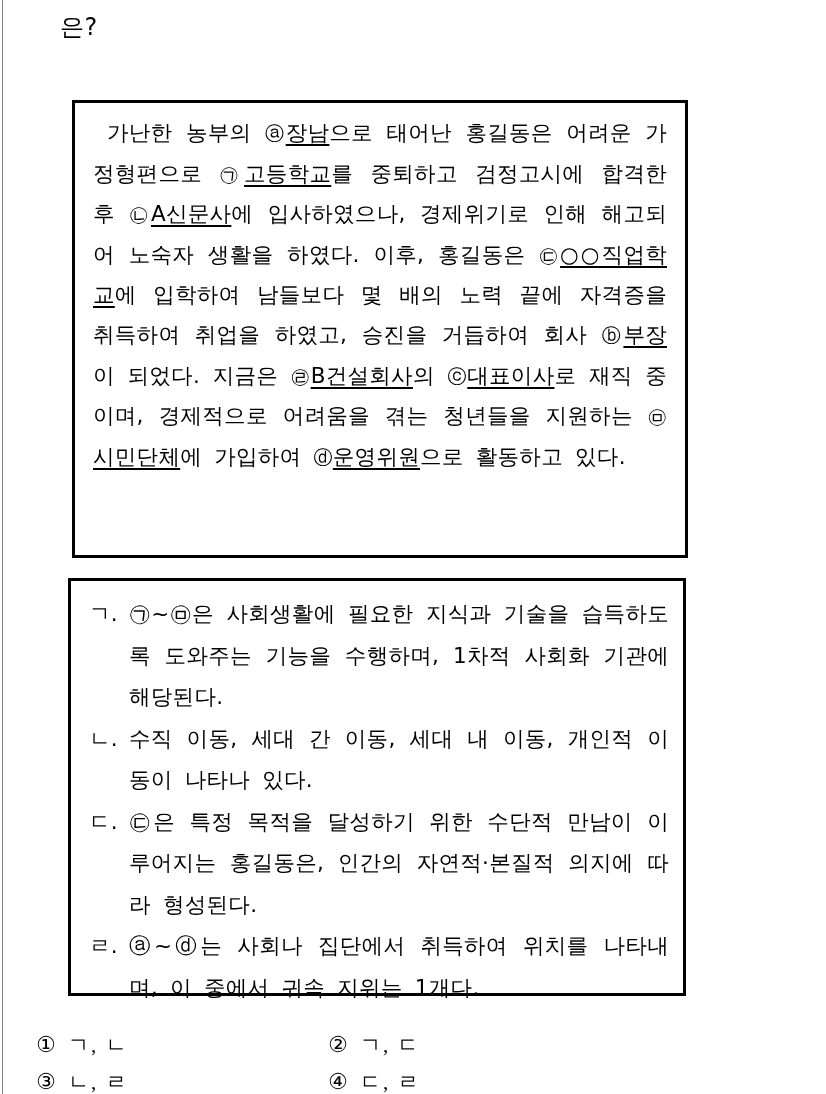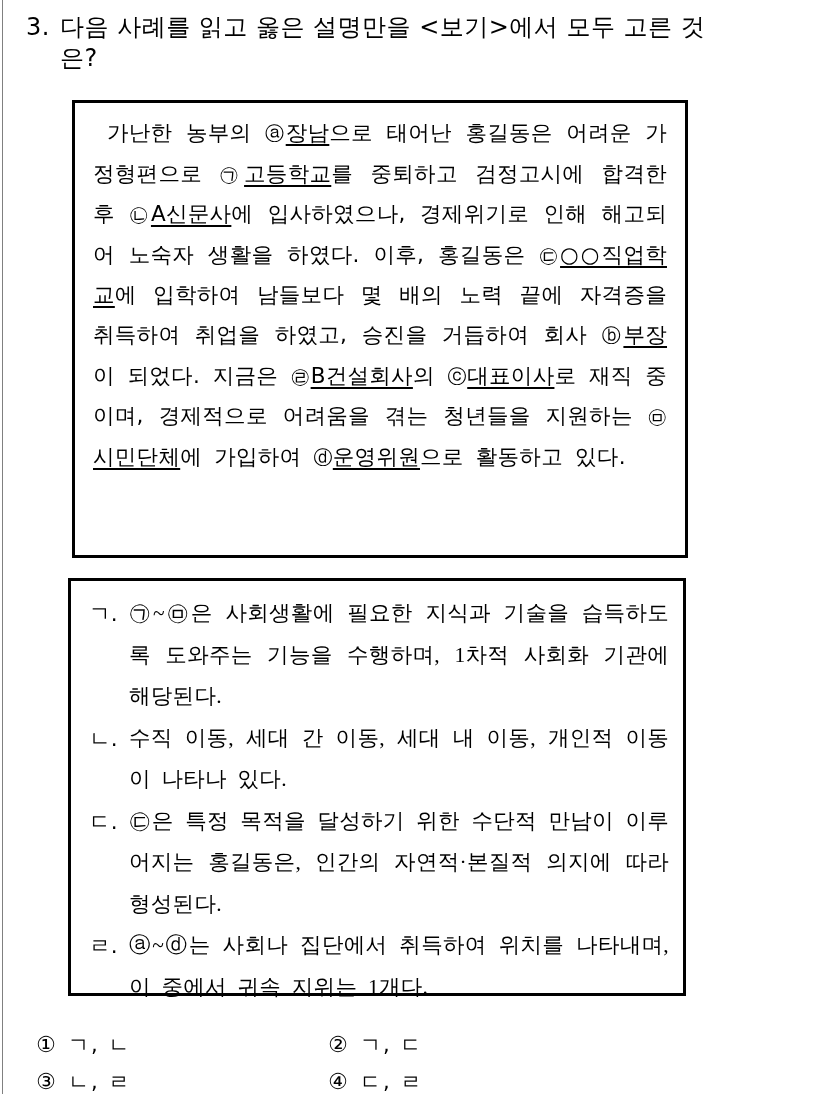--- a/index.html
+++ b/index.html
@@ -34,35 +34,34 @@
 
     .bogi-box {
       position: absolute; left: 68px; top: 578px; width: 612px; height: 412px;
       border: 3px solid #000; box-sizing: content-box;
     }
     .bogi-list { position: absolute; left: 18px; top: 12px; width: 580px; margin: 0; padding: 0; list-style: none; }
     .bogi-item {
       display: flex; font-size: 21.5px; line-height: 41.5px; letter-spacing: 0.3px; word-spacing: 5px;
     }
     .bogi-item .key { flex: 0 0 40px; }
-    .bogi-item .txt { flex: 1; text-align: justify; text-align-last: left; font-family: Liberation Serif, serif; }
+    .bogi-item .txt { flex: 1; text-align: justify; text-align-last: left; }
 
     .choices { position: absolute; left: 36px; top: 1026px; width: 700px; }
     .choice-row { display: flex; height: 37px; align-items: center; }
     .choice { width: 292px; font-size: 21px; display: flex; align-items: center; }
     .choice .circ { display: inline-block; width: 32px; font-size: 22px; }
-    .choice .ans { letter-spacing: 2px; }
+    .choice .ans { letter-spacing: 2px; font-family: Liberation Serif, serif; }
   </style>
 </head>
 <body>
 
 <div class="page-rule"></div>
 
 <div class="question">
-  <div><span class="num">3.</span><span>다음 사례를 읽고 옳은 설명만을 &lt;보기&gt;에서 모두 고른 것</span></div>
   <div class="line2">은?</div>
 </div>
 
 <div class="case-box">
   <div class="case-text" id="case-text"><span>가난한 농부의 </span><span class="mark">ⓐ</span><u>장남</u><span>으로 태어난 홍길동은 어려운 가정형편으로 </span><span class="mark">㉠</span><u>고등학교</u><span>를 중퇴하고 검정고시에 합격한 후 </span><span class="mark">㉡</span><u>A신문사</u><span>에 입사하였으나, 경제위기로 인해 해고되어 노숙자 생활을 하였다. 이후, 홍길동은 </span><span class="mark">㉢</span><u>○○직업학교</u><span>에 입학하여 남들보다 몇 배의 노력 끝에 자격증을 취득하여 취업을 하였고, 승진을 거듭하여 회사 </span><span class="mark">ⓑ</span><u>부장</u><span>이 되었다. 지금은 </span><span class="mark">㉣</span><u>B건설회사</u><span>의 </span><span class="mark">ⓒ</span><u>대표이사</u><span>로 재직 중이며, 경제적으로 어려움을 겪는 청년들을 지원하는 </span><span class="mark">㉤</span><u>시민단체</u><span>에 가입하여 </span><span class="mark">ⓓ</span><u>운영위원</u><span>으로 활동하고 있다.</span></div>
 </div>
 
 <div class="bogi-box">
   <ul class="bogi-list">
     <li class="bogi-item">

